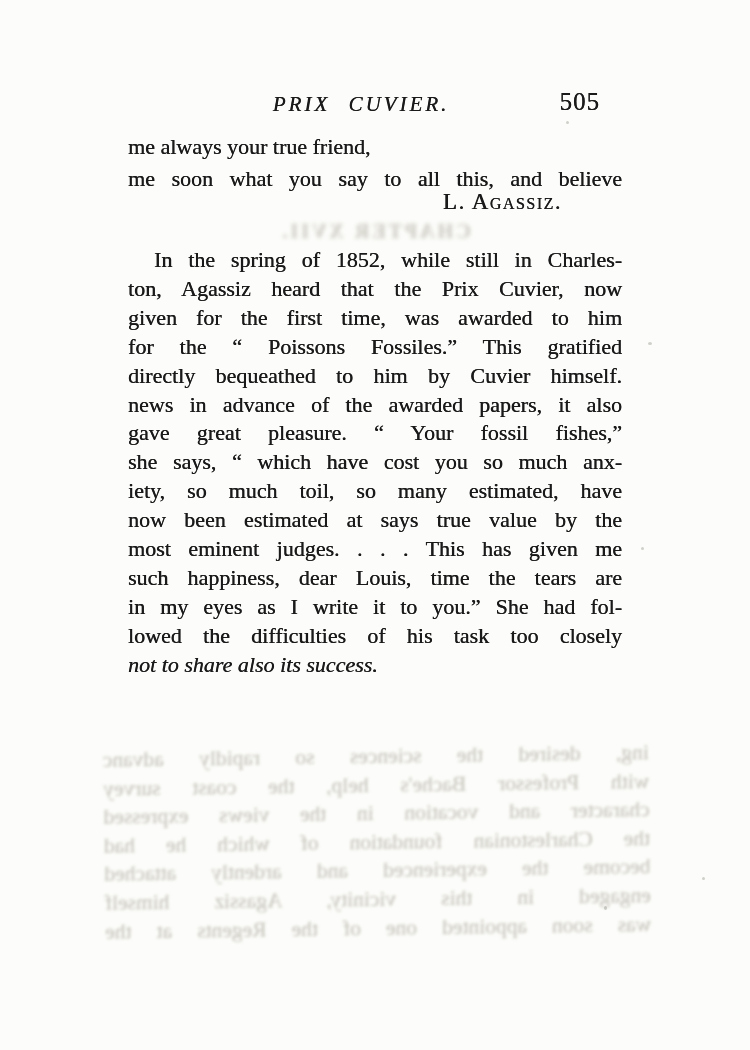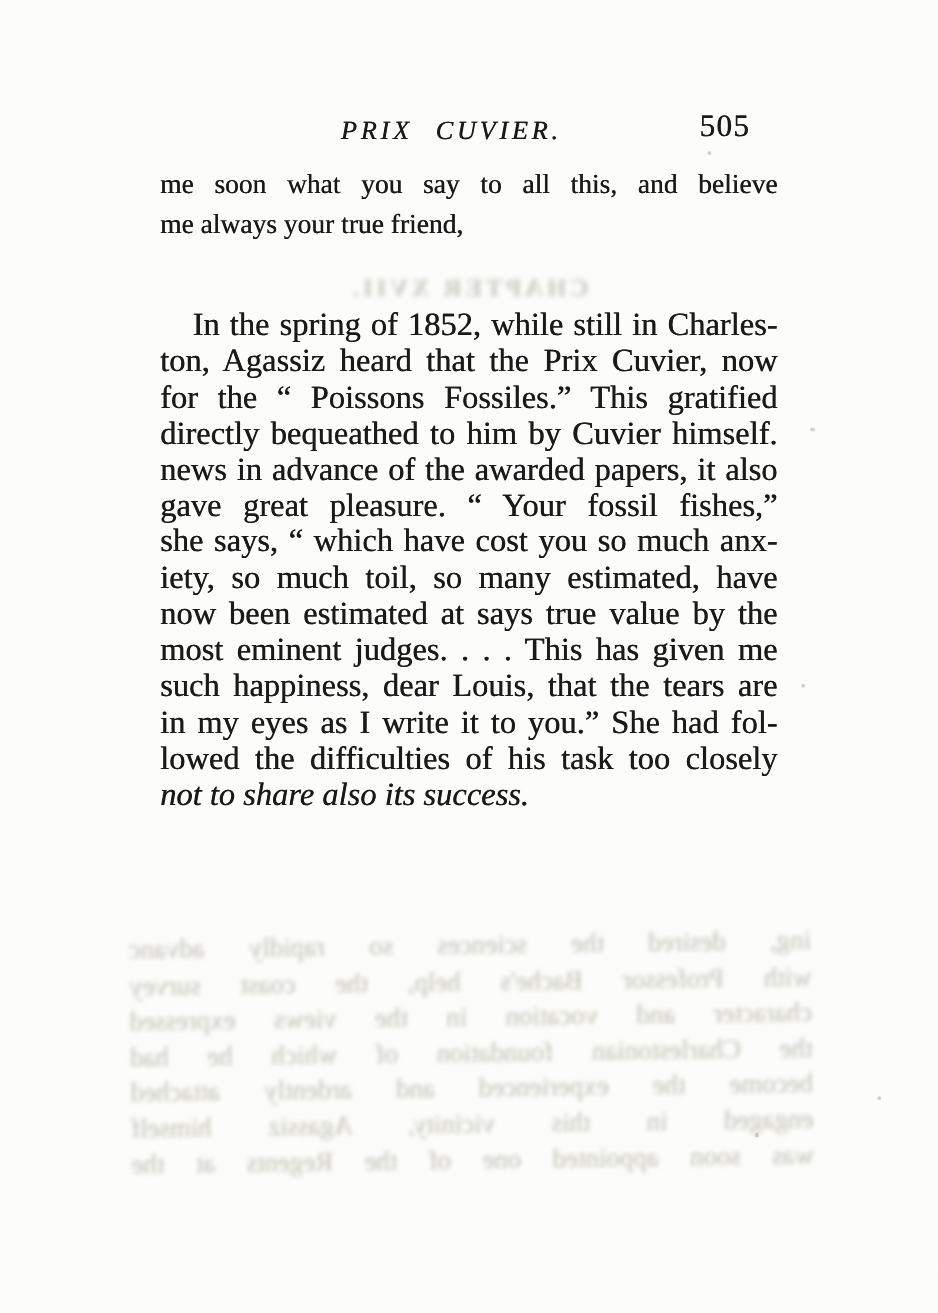--- a/index.html
+++ b/index.html
@@ -65,21 +65,21 @@
     color: #c7c5bb;
     font-size: 20px;
     font-weight: bold;
     letter-spacing: 3px;
   }
 
   
   .paragraph {
     position: absolute;
     top: 246px; left: 128px; width: 494px;
-    font-size: 26px;
+    font-size: 22px;
     line-height: 28.9px;
   }
   .indent { text-indent: 26px; }
   .lastline { text-align: justify; text-align-last: left; font-style: italic; }
 
   
   .ghost-wrap {
     position: absolute;
     top: 742px; left: 104px; width: 546px;
     transform: rotate(-0.8deg);
@@ -103,41 +103,45 @@
 <body>
 
 <div class="page">
 
   <div class="running-head">
     <span class="head-title ink">PRIX CUVIER.</span>
     <span class="page-num ink">505</span>
   </div>
 
   <div class="letter-end ink">
+    <div class="line">me always your true friend,</div>
     <div class="line just">me soon what you say to all this, and believe</div>
-    <div class="line">me always your true friend,</div>
   </div>
 
+  <div class="signature ink">
+    <span class="sc">L. Agassiz.</span>
+  </div>
 
   <div class="ghost-heading">
     <span>CHAPTER XVII.</span>
   </div>
 
   <div class="paragraph ink">
     <div class="line just indent">In the spring of 1852, while still in Charles-</div>
     <div class="line just">ton, Agassiz heard that the Prix Cuvier, now</div>
+    <div class="line just">given for the first time, was awarded to him</div>
     <div class="line just">for the “ Poissons Fossiles.”  This gratified</div>
     <div class="line just">directly bequeathed to him by Cuvier himself.</div>
     <div class="line just">news in advance of the awarded papers, it also</div>
     <div class="line just">gave great pleasure.  “ Your fossil fishes,”</div>
     <div class="line just">she says, “ which have cost you so much anx-</div>
     <div class="line just">iety, so much toil, so many estimated, have</div>
     <div class="line just">now been estimated at says true value by the</div>
     <div class="line just">most eminent judges. . . .  This has given me</div>
-    <div class="line just">such happiness, dear Louis, that the tears are</div>
+    <div class="line just">such happiness, dear Louis, time the tears are</div>
     <div class="line just">in my eyes as I write it to you.”  She had fol-</div>
     <div class="line just">lowed the difficulties of his task too closely</div>
     <div class="line lastline">not to share also its success.</div>
   </div>
 
   <div class="ghost-wrap">
     <div class="ghost-inner">
       <div class="ghost-line">ing, desired the sciences so rapidly advanc</div>
       <div class="ghost-line">with Professor Bache's help, the coast survey</div>
       <div class="ghost-line">character and vocation in the views expressed</div>

